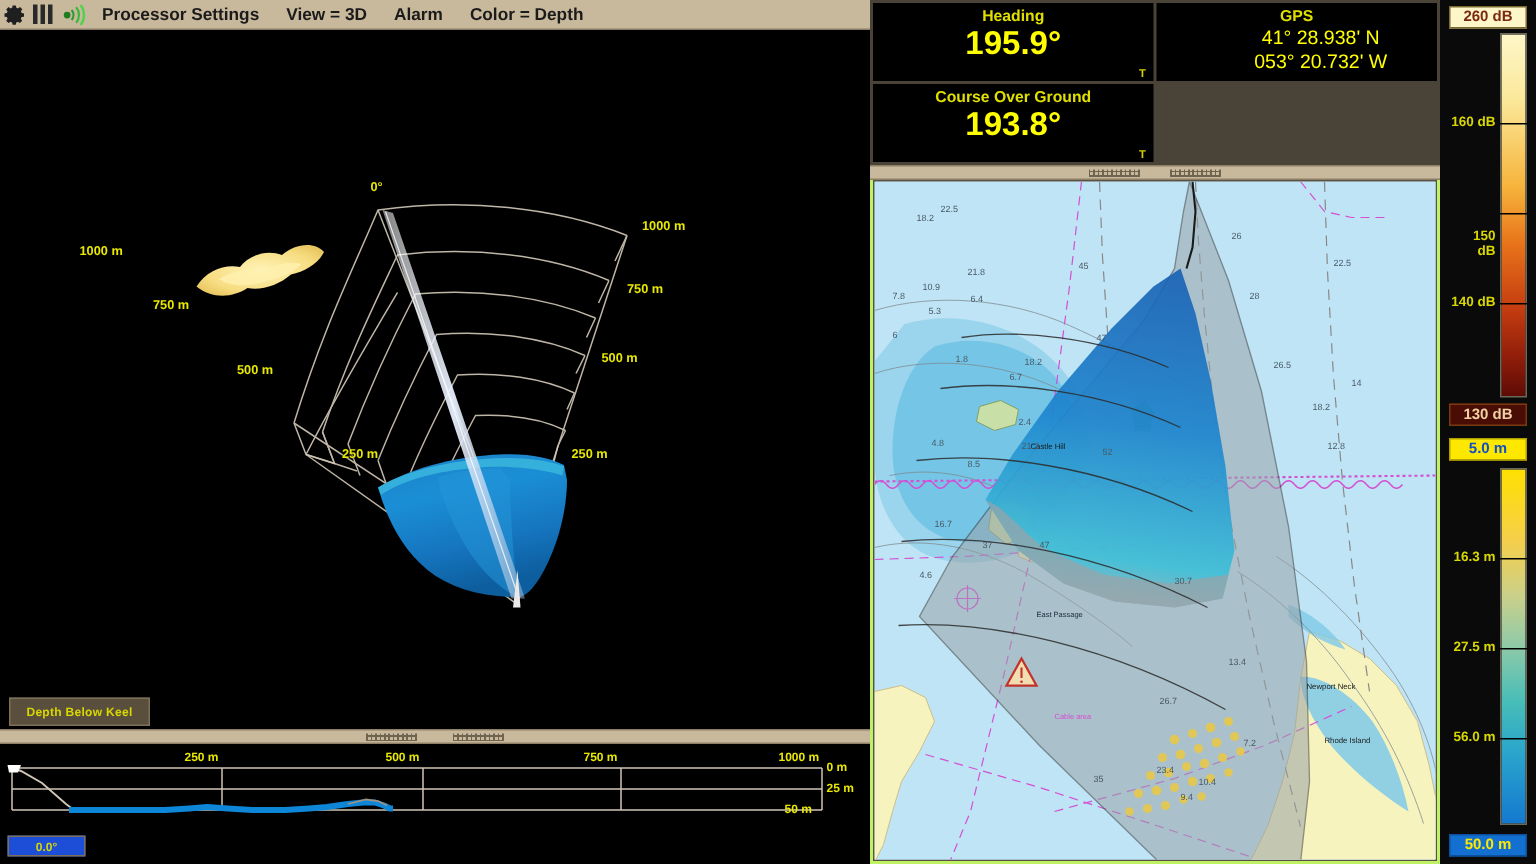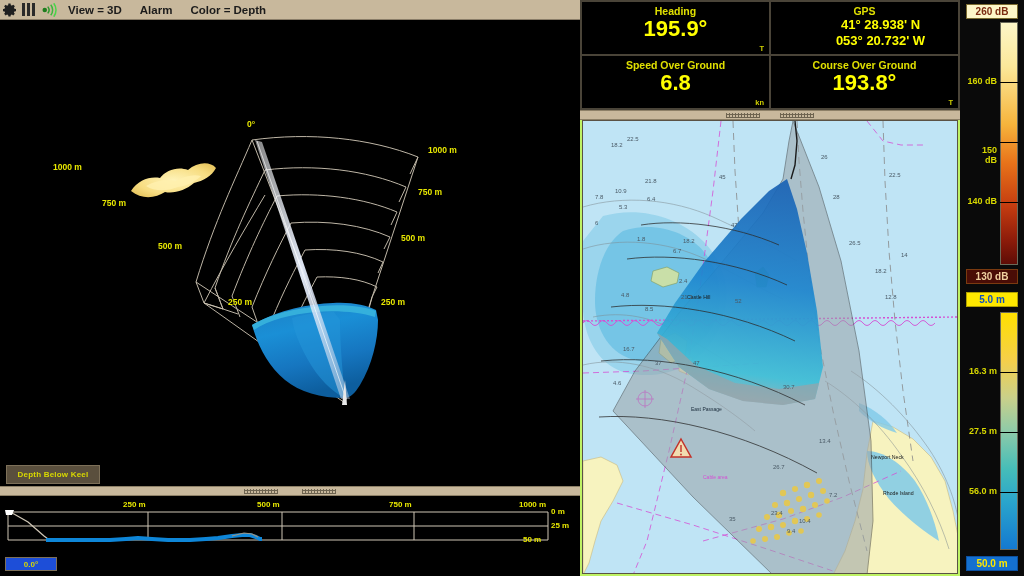--- a/index.html
+++ b/index.html
@@ -80,21 +80,21 @@
     display:grid; grid-template-columns:1fr 1fr; grid-template-rows:1fr 1fr;
     gap:2px; padding:2px; background:#4a4438;
   }
   .nav-cell {
     background:#000; position:relative;
     display:flex; flex-direction:column; align-items:center; justify-content:flex-start;
     padding-top:3px;
   }
   .nav-title { color:#e0e000; font-size:10.5px; font-weight:bold; }
   .nav-val { color:#ffff00; font-size:22px; font-weight:bold; line-height:1.05; }
-  .nav-val.small { font-size:13px; font-weight:bold; line-height:1.25;margin-left:32px; }
+  .nav-val.small { font-size:13px; font-weight:normal; line-height:1.25;margin-left:32px; }
   .nav-unit { position:absolute; right:5px; bottom:1px; color:#d0d000; font-size:7.5px; font-weight:bold; }
 
   #chartdiv {
     position:absolute; left:0; top:110px; width:380px; height:10px;
     background:#c8b89c; border-top:1px solid #8d8067; border-bottom:1px solid #8d8067;
     display:flex; align-items:center; justify-content:center; gap:20px;
   }
 
   #chart {
     position:absolute; left:2px; top:120px; width:376px; height:454px;
@@ -134,20 +134,21 @@
         <i></i>
       </span>
     <span class="icon-slot">
       <svg class="sonar-ico" viewBox="0 0 24 18">
         <circle cx="5" cy="9" r="3" fill="#1e7d1e"></circle>
         <path d="M9 4.5a7 7 0 0 1 0 9" stroke="#2e9b2e" stroke-width="2" fill="none"></path>
         <path d="M13 2a11 11 0 0 1 0 14" stroke="#3cb83c" stroke-width="2" fill="none"></path>
         <path d="M17 0a15 15 0 0 1 0 18" stroke="#4ad44a" stroke-width="2" fill="none"></path>
       </svg>
     </span>
+    <span class="mi">Processor Settings</span>
     <span class="mi">View = 3D</span>
     <span class="mi">Alarm</span>
     <span class="mi">Color = Depth</span>
   </div>
 
   <div id="sonar3d">
     <svg width="580" height="458" viewBox="0 0 580 458">
       <defs>
         <linearGradient id="seabed" x1="0" y1="0" x2="0.3" y2="1">
           <stop offset="0%" stop-color="#1d7fc4"></stop>
@@ -284,25 +285,20 @@
     <div id="nav-grid">
       <div class="nav-cell">
         <span class="nav-title">Heading</span>
         <span class="nav-val">195.9°</span>
         <span class="nav-unit">T</span>
       </div>
       <div class="nav-cell">
         <span class="nav-title">GPS</span>
         <span class="nav-val small">41° 28.938' N</span>
         <span class="nav-val small">053° 20.732' W</span>
-      </div>
-      <div class="nav-cell">
-        <span class="nav-title">Speed Over Ground</span>
-        <span class="nav-val">6.8</span>
-        <span class="nav-unit">kn</span>
       </div>
       <div class="nav-cell">
         <span class="nav-title">Course Over Ground</span>
         <span class="nav-val">193.8°</span>
         <span class="nav-unit">T</span>
       </div>
     </div>
 
     <div id="chartdiv">
       <span class="grip"></span>
@@ -486,21 +482,21 @@
 
   <div id="cbars">
 
     <div class="cb-cap" style="top:4px; background:#fdf6c8; color:#7a2a10;">260 dB</div>
     <div class="cb-strip" style="left:40px; top:22px; height:243px;
                 background:linear-gradient(to bottom,#fdf6c8 0%,#fbe89a 18%,#f6b43c 42%,#e8731a 58%,#c43c10 76%,#8d1c0a 90%,#5e0c06 100%);"></div>
     <div class="cb-line" style="left:40px; top:82px;"></div>
     <div class="cb-line" style="left:40px; top:142px;"></div>
     <div class="cb-line" style="left:40px; top:202px;"></div>
     <div class="cb-tick" style="left:-3px; top:76px;">160 dB</div>
-    <div class="cb-tick" style="left:-3px; top:145px;padding-left:12px;">150 dB</div>
+    <div class="cb-tick" style="left:-3px; top:152px;padding-left:12px;">150 dB</div>
     <div class="cb-tick" style="left:-3px; top:196px;">140 dB</div>
     <div class="cb-cap" style="top:269px; background:#4a0d06; color:#f0d0a0; border-color:#7a3a10;">130 dB</div>
 
     <div class="cb-cap" style="top:292px; background:#ffe800; color:#1050c0; border-color:#b0a000;">5.0 m</div>
     <div class="cb-strip" style="left:40px; top:312px; height:238px;
                 background:linear-gradient(to bottom,#ffe000 0%,#f5cf4a 20%,#c9d08a 36%,#8ecaa8 50%,#46bdb8 66%,#2aa5cc 80%,#1479d0 100%);"></div>
     <div class="cb-line" style="left:40px; top:372px;"></div>
     <div class="cb-line" style="left:40px; top:432px;"></div>
     <div class="cb-line" style="left:40px; top:492px;"></div>
     <div class="cb-tick" style="left:-3px; top:366px;">16.3 m</div>

